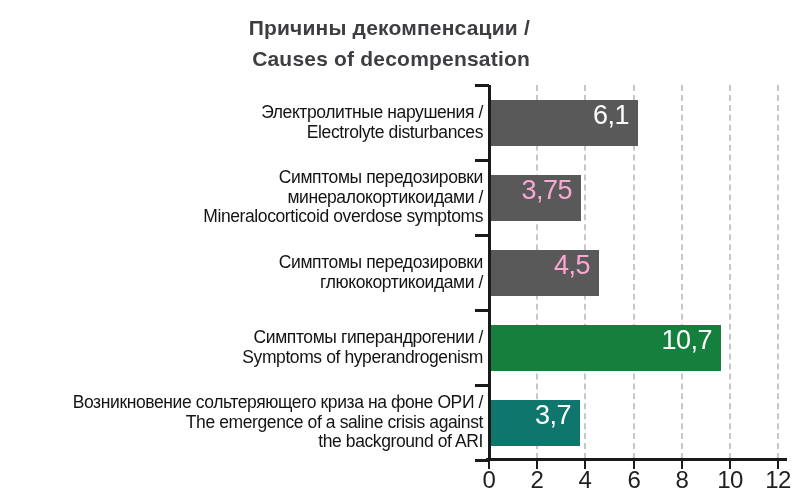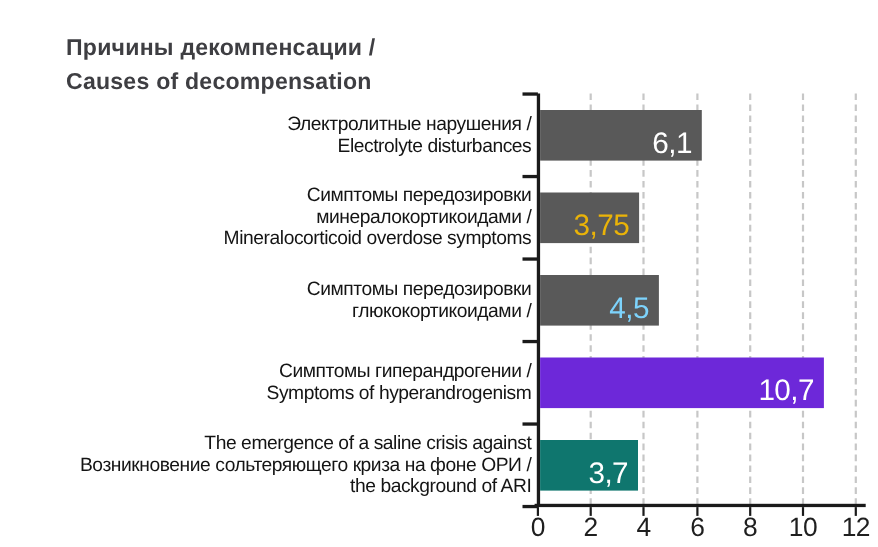--- a/index.html
+++ b/index.html
@@ -8,22 +8,22 @@
     position: relative;
     width: 798px;
     height: 497px;
     background: #ffffff;
     font-family: "Liberation Sans", sans-serif;
     overflow: hidden;
   }
   
   .title {
     position: absolute;
-    top: 28px;
-    text-align: left;
+    top: 12px;
+    text-align: right;
     font-weight: bold;
     font-size: 21px;
     line-height: 31px;
     color: #3e3e42;
     letter-spacing: 0.2px;
   }
   #title-left  { left: 60px;  width: 470px; }
   #title-right { left: 489px; width: 290px; }
   .title span { display: block; white-space: nowrap; }
 
@@ -73,21 +73,21 @@
     color: #141414;
     letter-spacing: -0.4px;
   }
   .cat-line { display: block; white-space: nowrap; }
   .bar {
     position: absolute;
     left: 491px; top: 15px;
     height: 46px;
     background: #595959;
     display: flex;
-    align-items: flex-end;
+    align-items: flex-start;
     justify-content: flex-end;
     padding-right: 9px;
   }
   .bar-value {
     color: #ffffff;
     font-size: 27px;
     letter-spacing: -0.5px;
     white-space: nowrap;
   }
 
@@ -145,45 +145,45 @@
           <span class="bar-value" style="color: rgb(255, 255, 255);">6,1</span>
         </div>
       </div>
       <div class="row" style="top: 75px;">
         <div class="cat-label">
           <span class="cat-line">Симптомы передозировки</span>
           <span class="cat-line">минералокортикоидами /</span>
           <span class="cat-line">Mineralocorticoid overdose symptoms</span>
         </div>
         <div class="bar" style="width: 90px; background: rgb(89, 89, 89);">
-          <span class="bar-value" style="color: #eab308;">3,75</span>
+          <span class="bar-value" style="color: #f9a8d4;">3,75</span>
         </div>
       </div>
       <div class="row" style="top: 150px;">
         <div class="cat-label">
           <span class="cat-line">Симптомы передозировки</span>
           <span class="cat-line">глюкокортикоидами /</span>
         </div>
         <div class="bar" style="width: 108px; background: rgb(89, 89, 89);">
-          <span class="bar-value" style="color: #7dd3fc;">4,5</span>
+          <span class="bar-value" style="color: #f9a8d4;">4,5</span>
         </div>
       </div>
       <div class="row" style="top: 225px;">
         <div class="cat-label">
           <span class="cat-line">Симптомы гиперандрогении /</span>
           <span class="cat-line">Symptoms of hyperandrogenism</span>
         </div>
-        <div class="bar" style="width: 258px; background: #6d28d9;">
+        <div class="bar" style="width: 230px; background: #15803d;">
           <span class="bar-value" style="color: rgb(255, 255, 255);">10,7</span>
         </div>
       </div>
       <div class="row" style="top: 300px;">
         <div class="cat-label">
+          <span class="cat-line">Возникновение сольтеряющего криза на фоне ОРИ /</span>
           <span class="cat-line">The emergence of a saline crisis against</span>
-          <span class="cat-line">Возникновение сольтеряющего криза на фоне ОРИ /</span>
           <span class="cat-line">the background of ARI</span>
         </div>
         <div class="bar" style="width: 89px; background: #0f766e;">
           <span class="bar-value" style="color: rgb(255, 255, 255);">3,7</span>
         </div>
       </div>
     </div>
   <div id="ticks">
       <div class="y-tick" style="top: 84px;"></div>
       <div class="y-tick" style="top: 159px;"></div>

